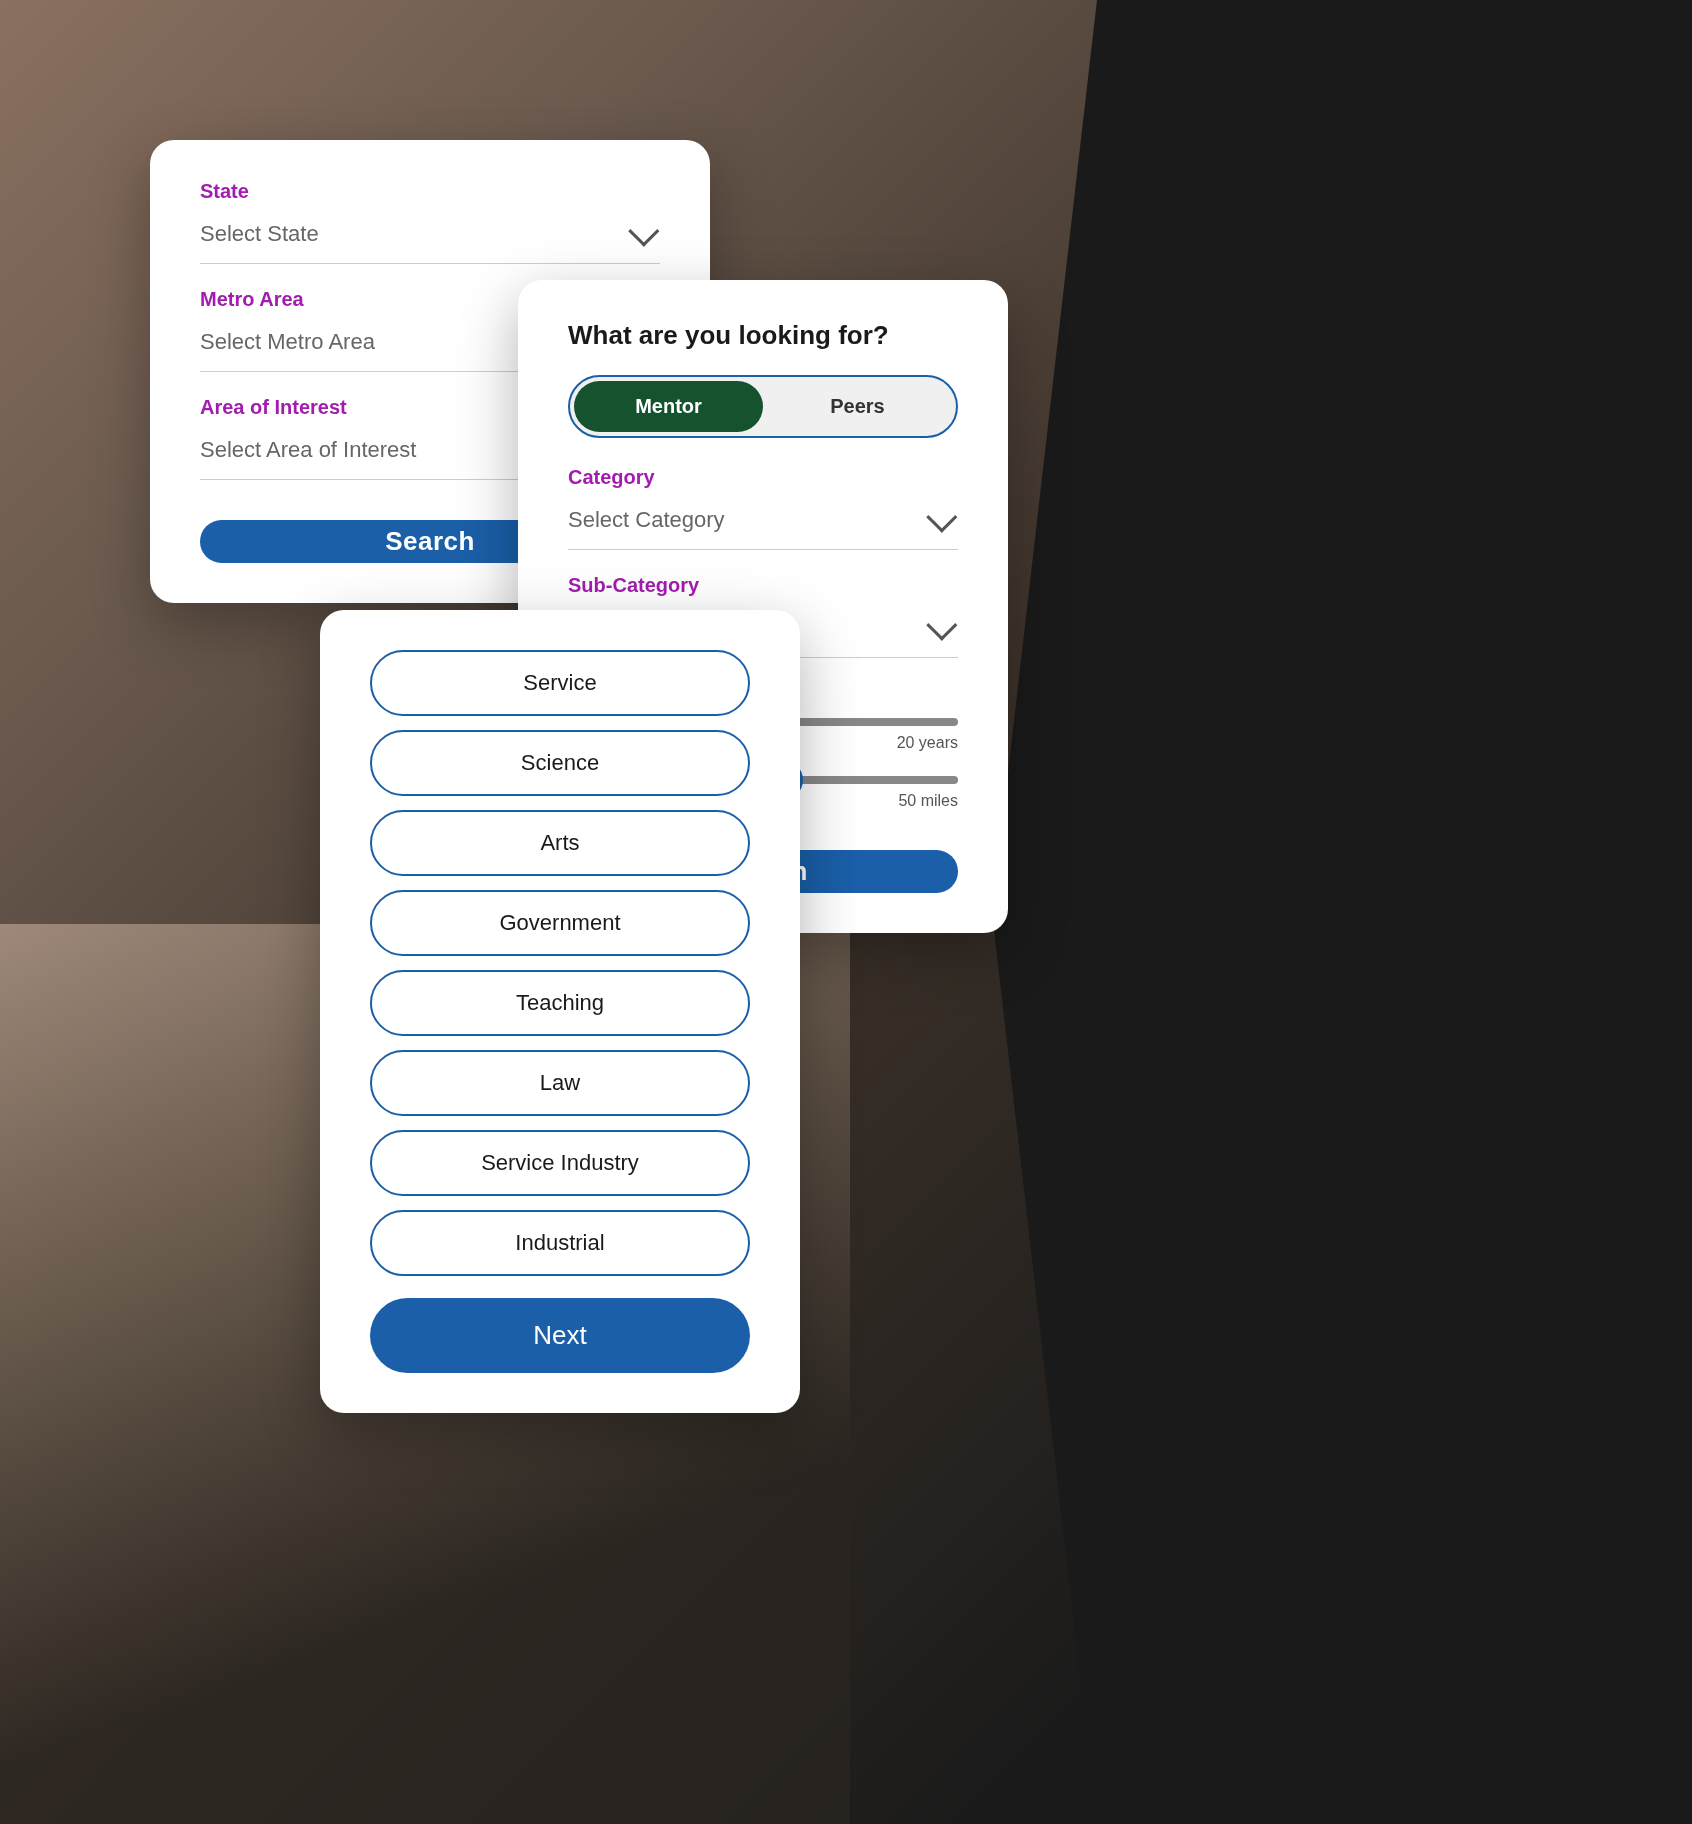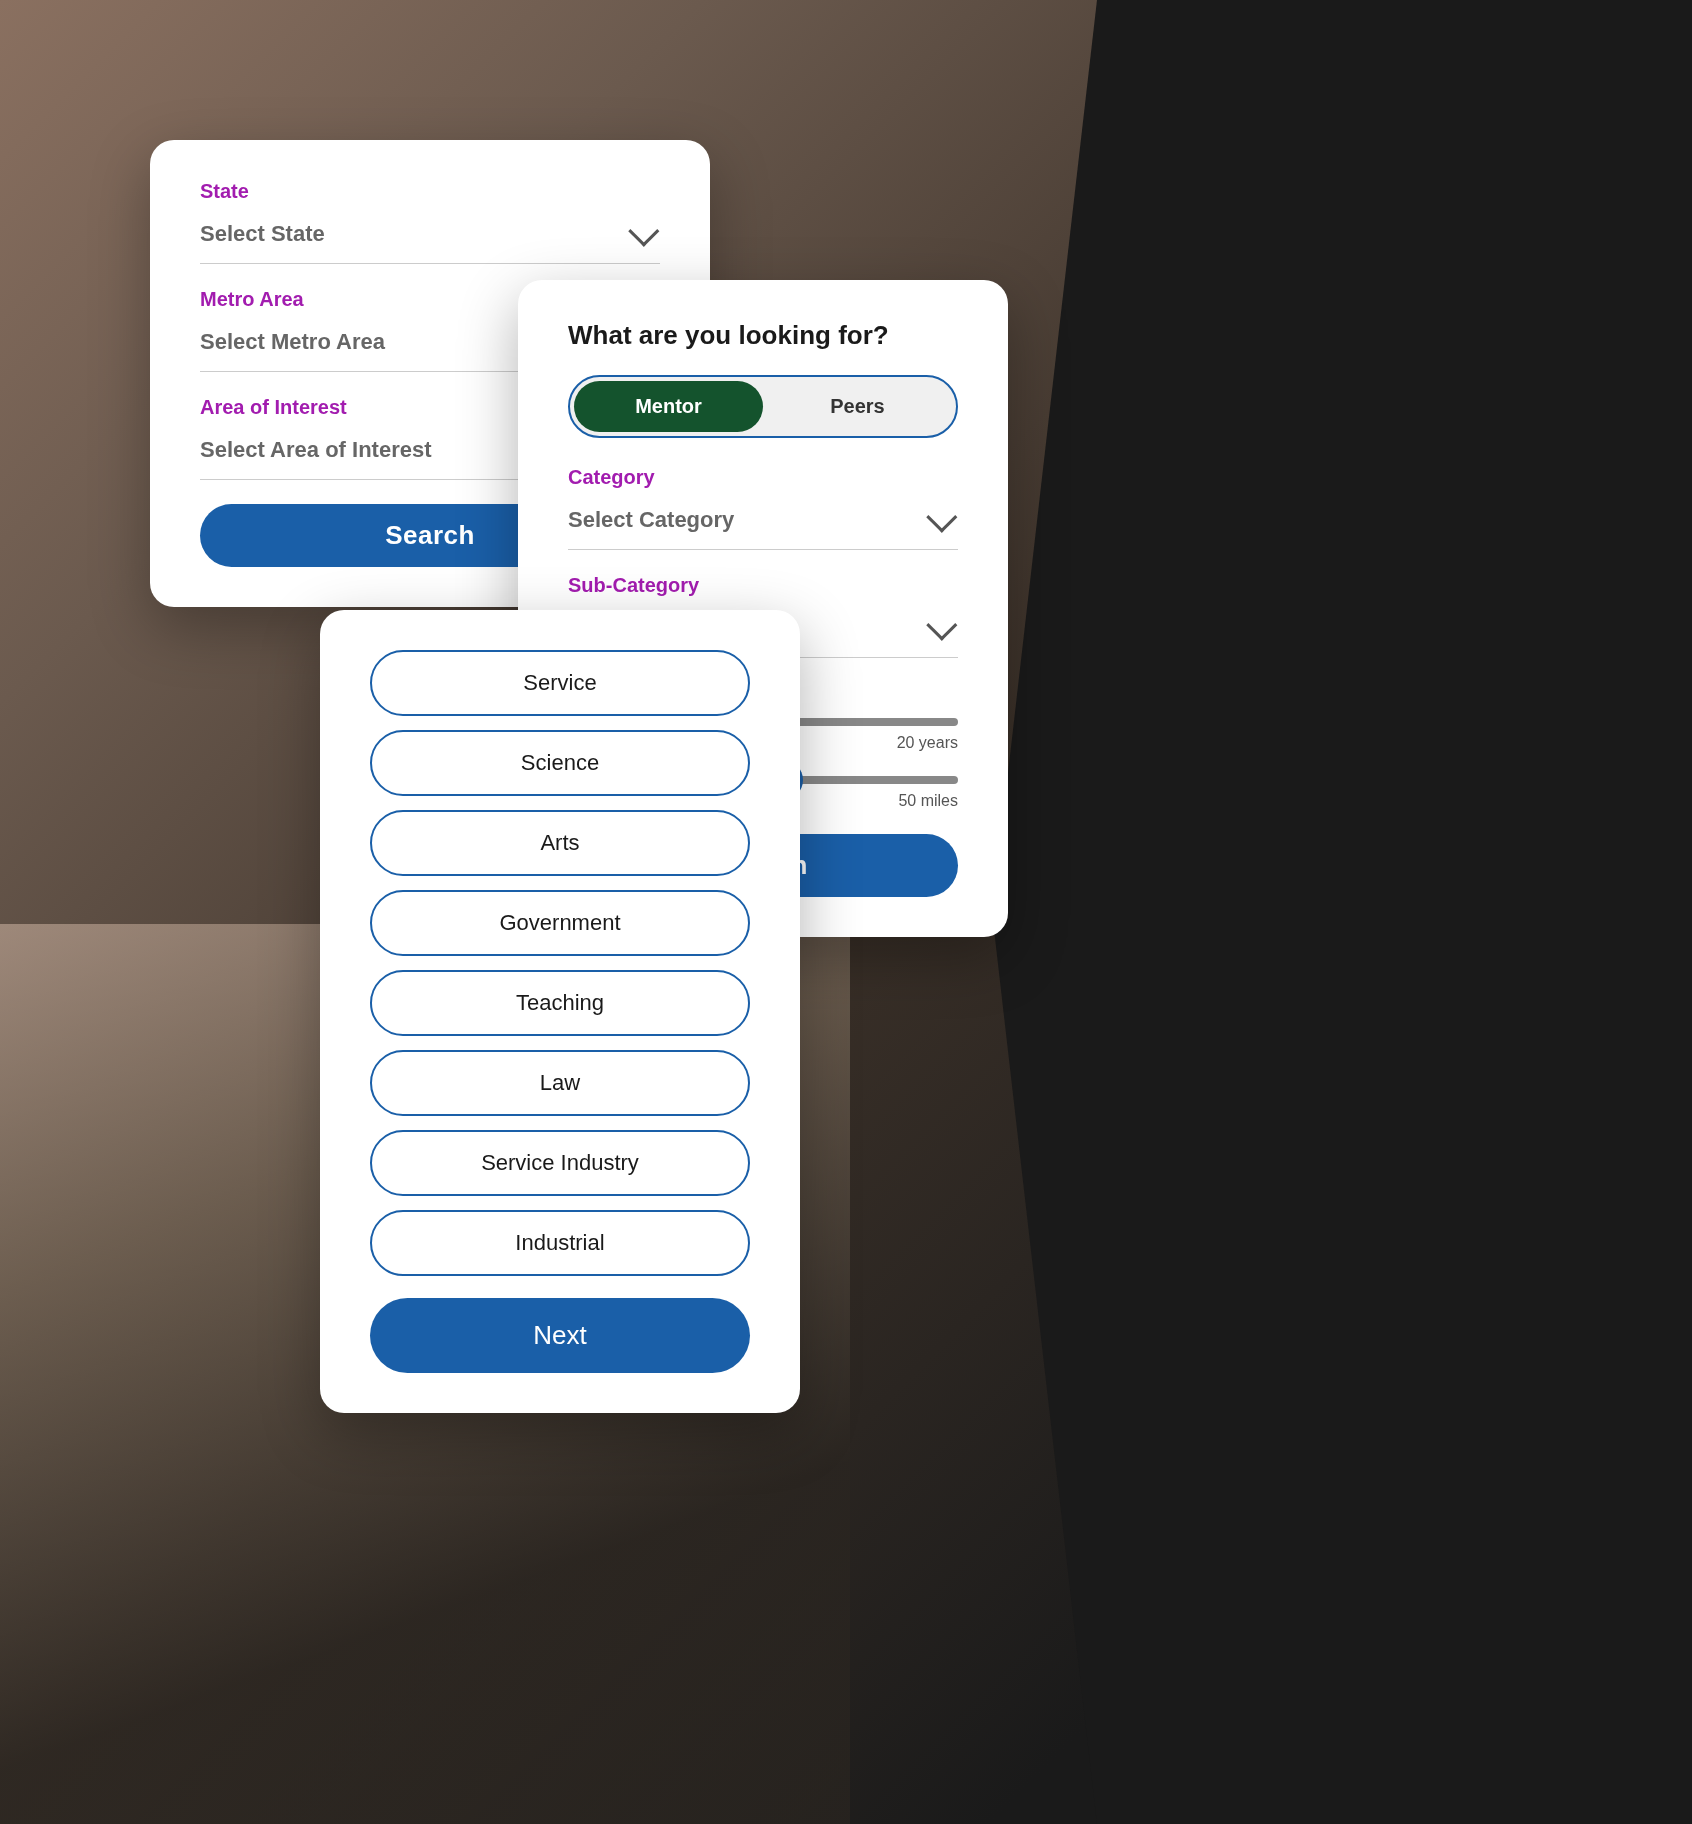--- a/index.html
+++ b/index.html
@@ -95,21 +95,20 @@
       margin-bottom: 8px;
     }
 
     .field-value {
       font-size: 22px;
       color: #666;
       padding: 10px 0 16px 0;
       display: flex;
       align-items: center;
       justify-content: space-between;
-      font-weight: bold;
     }
 
     .field-divider {
       border: none;
       border-top: 1px solid #ccc;
       margin-bottom: 24px;
     }
 
     .chevron-down {
       width: 22px;
@@ -120,25 +119,26 @@
       display: inline-block;
       margin-right: 8px;
     }
 
     
     .btn-search {
       background: #1a5fa8;
       color: white;
       border: none;
       border-radius: 50px;
-      padding: 16px 0;
+      padding: 6px 0;
       width: 100%;
       font-size: 26px;
       font-weight: 700;
       cursor: pointer;
+      margin-top: 16px;
       letter-spacing: 0.5px;
     }
 
     
     .card-2-title {
       font-size: 26px;
       font-weight: 700;
       color: #1a1a1a;
       margin-bottom: 24px;
     }

